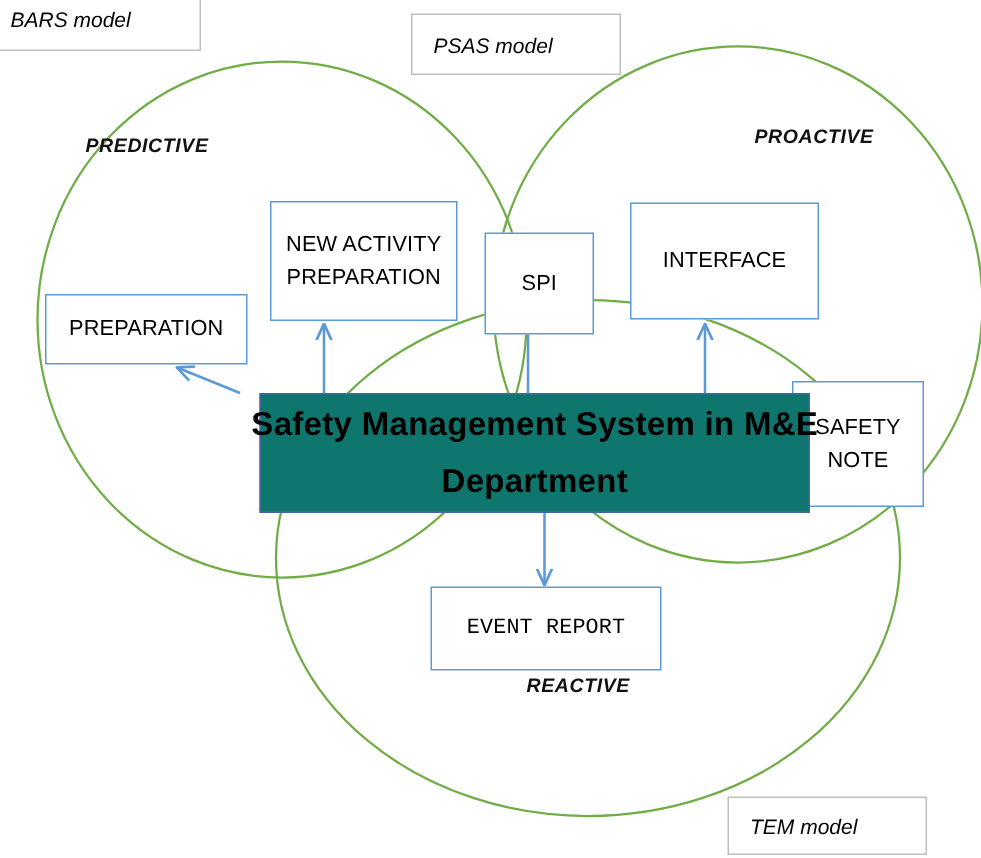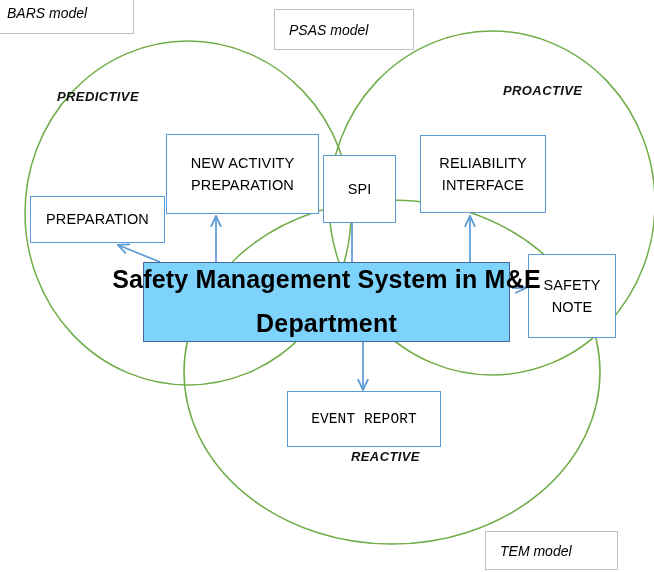--- a/index.html
+++ b/index.html
@@ -42,28 +42,29 @@
     font-family: "Liberation Sans", sans-serif;
     font-size: 14.5px;
     line-height: 1.55;
     letter-spacing: 0.1px;
     z-index: 4;
   }
   .node .ln { display: block; white-space: nowrap; }
 
   
   .node.primary {
-    background: #7dd3fc;
+    background: #0f766e;
     border: 1.4px solid #41699F;
     color: #000000;
     font-weight: bold;
-    font-size: 25px;
+    font-size: 22px;
     line-height: 1.75;
     letter-spacing: 0.2px;
     z-index: 6;
+    margin-left: 30px;
   }
 
   
   .zone-label {
     position: absolute;
     font-family: "Liberation Sans", sans-serif;
     font-style: italic;
     font-weight: bold;
     font-size: 13px;
     letter-spacing: 0.4px;
@@ -129,31 +130,30 @@
   </div>
 
   <div class="zone-label" style="left:57px; top:89px;">PREDICTIVE</div>
   <div class="zone-label" style="left:503px; top:83px;">PROACTIVE</div>
   <div class="zone-label" style="left:351px; top:449px;">REACTIVE</div>
 
   <div class="node" style="left:30px; top:196px; width:135px; height:47px;">
     <span class="ln">PREPARATION</span>
   </div>
 
-  <div class="node" style="left:166px; top:134px; width:153px; height:80px;">
+  <div class="node" style="left:180px; top:134px; width:125px; height:80px;">
     <span class="ln">NEW ACTIVITY</span>
     <span class="ln">PREPARATION</span>
   </div>
 
   <div class="node" style="left:323px; top:155px; width:73px; height:68px;">
     <span class="ln">SPI</span>
   </div>
 
   <div class="node" style="left:420px; top:135px; width:126px; height:78px;">
-    <span class="ln">RELIABILITY</span>
     <span class="ln">INTERFACE</span>
   </div>
 
   <div class="node" style="left:528px; top:254px; width:88px; height:84px;">
     <span class="ln">SAFETY</span>
     <span class="ln">NOTE</span>
   </div>
 
   <div class="node" style="left:287px; top:391px; width:154px; height:56px;font-family:Liberation Mono, monospace;">
     <span class="ln">EVENT REPORT</span>

